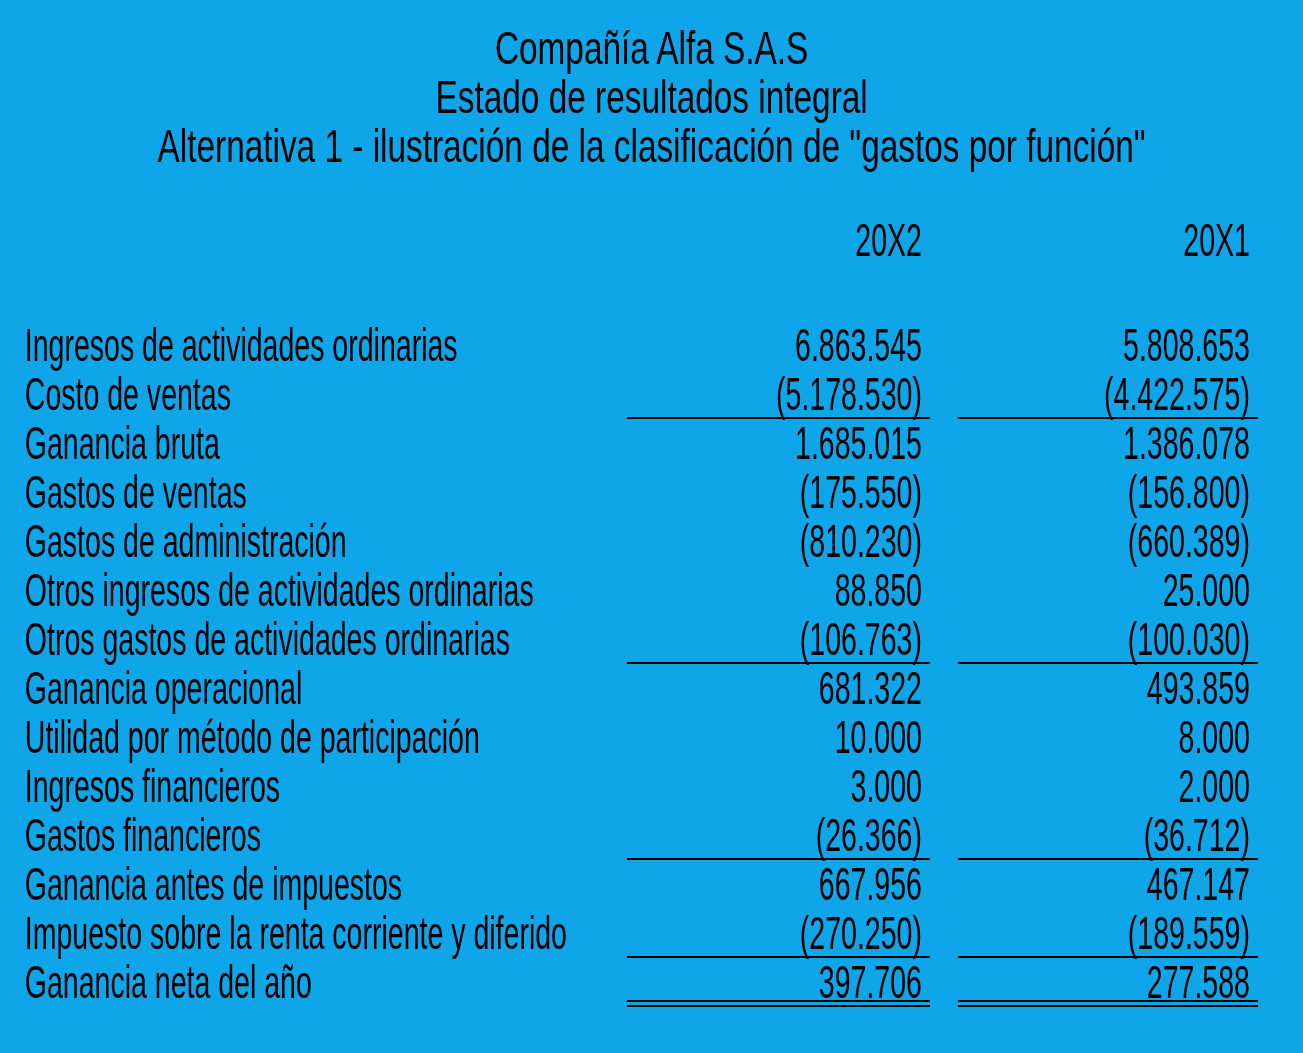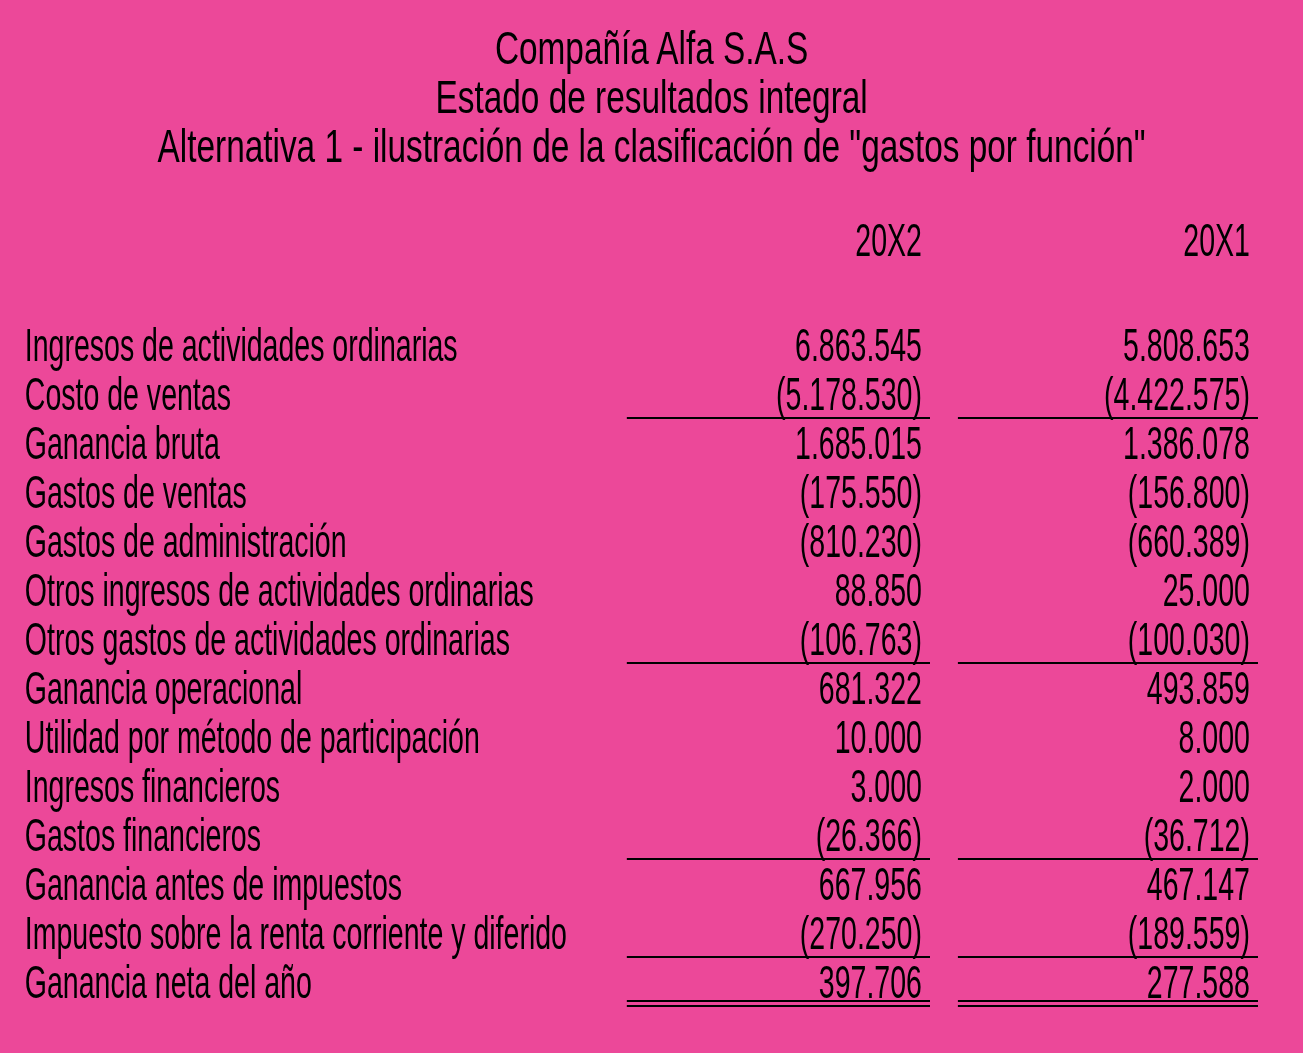--- a/index.html
+++ b/index.html
@@ -4,21 +4,21 @@
 <style>
   html, body {
     margin: 0;
     padding: 0;
     background: #ffffff;
   }
   .page {
     position: relative;
     width: 1303px;
     height: 1053px;
-    background: #ec4899;
+    background: #0ea5e9;
     overflow: hidden;
   }
   
   .sheet {
     width: 2102px;
     transform: scaleX(0.62);
     transform-origin: top left;
     box-sizing: border-box;
     padding-top: 24px;
     font-family: "Liberation Sans", "DejaVu Sans", sans-serif;

